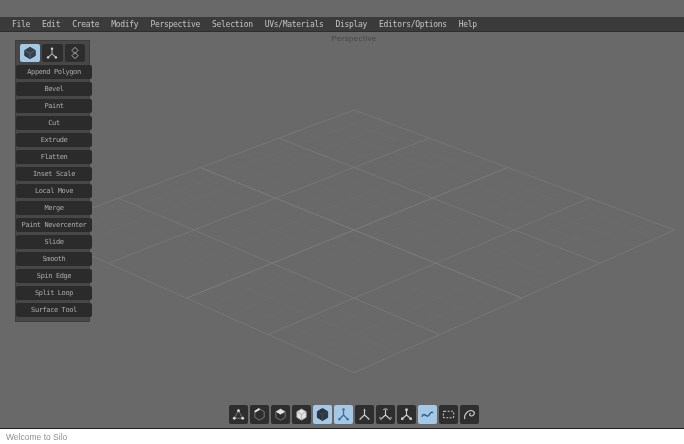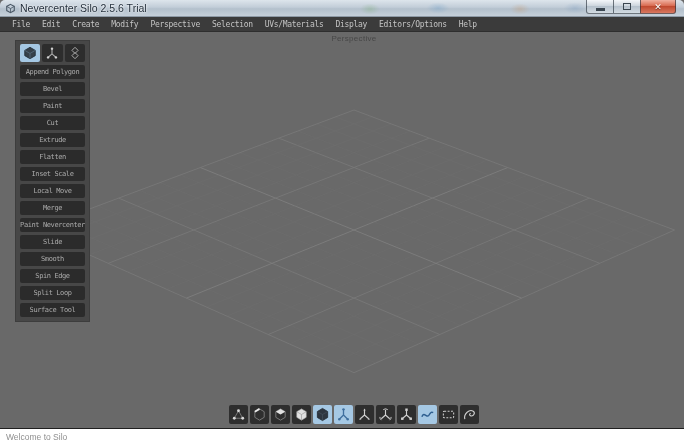--- a/index.html
+++ b/index.html
@@ -45,21 +45,21 @@
     font-size:8px;color:#474747;letter-spacing:.3px;}
   #grid-svg{position:absolute;left:0;top:0;pointer-events:none;}
 
   
   .tool-panel{position:absolute;left:3px;top:8px;width:75px;background:#474747;
     padding:3px 0 4px 0;box-sizing:border-box;border:1px solid #3d3d3d;}
   .tab-row{display:flex;gap:2px;padding:0 4px;margin-bottom:2px;}
   .tab{width:21px;height:18px;background:#2d2d2d;border-radius:2px;display:flex;
     align-items:center;justify-content:center;cursor:default;}
   .tab.active{background:#a5c8e4;}
-  .tool-btn{display:block;width:65px;height:14px;margin:3px auto 0 auto;background:#2b2b2b;
+  .tool-btn{display:block;width:76px;height:14px;margin:3px auto 0 auto;background:#2b2b2b;
     border:none;border-radius:2px;color:#ababab;font-family:"DejaVu Sans Mono",monospace;
     font-size:7px;letter-spacing:-.4px;line-height:14px;text-align:center;padding:0;
     white-space:nowrap;overflow:hidden;cursor:default;}
 
   
   .bottom-toolbar{position:absolute;left:50%;transform:translateX(-50%);bottom:4px;
     display:flex;gap:2px;}
   .bt{width:19px;height:19px;background:#2e2e2e;border-radius:2px;display:flex;
     align-items:center;justify-content:center;cursor:default;}
   .bt.active{background:#a5c8e4;}
@@ -69,39 +69,20 @@
     border-top:1px solid #1f1f1f;box-sizing:border-box;display:flex;align-items:center;}
   .status-text{font-size:8.5px;color:#8f8f8f;padding-left:6px;}
 
   svg{display:block;}
 </style>
 </head>
 <body>
 
 <div class="app">
 
-  <div class="titlebar">
-    <div class="smudge"></div>
-    <svg class="app-icon" viewBox="0 0 16 16">
-      <path d="M8 2 L13.5 5 L13.5 11 L8 14 L2.5 11 L2.5 5 Z" fill="none" stroke="#4a5866" stroke-width="1.6"></path>
-      <path d="M2.5 5 L8 8 L13.5 5 M8 8 L8 14" fill="none" stroke="#4a5866" stroke-width="1.2"></path>
-    </svg>
-    <span class="window-title">Nevercenter Silo 2.5.6 Trial</span>
-    <div class="winbtns">
-      <div class="winbtn min" title="minimize">
-          <span class="minbar"></span>
-        </div>
-      <div class="winbtn max" title="maximize">
-          <span class="maxbox"></span>
-        </div>
-      <div class="winbtn close" title="close">
-          <span>✕</span>
-        </div>
-    </div>
-  </div>
 
   <div class="menubar">
     <span class="menu-item">File</span>
     <span class="menu-item">Edit</span>
     <span class="menu-item">Create</span>
     <span class="menu-item">Modify</span>
     <span class="menu-item">Perspective</span>
     <span class="menu-item">Selection</span>
     <span class="menu-item">UVs/Materials</span>
     <span class="menu-item">Display</span>

